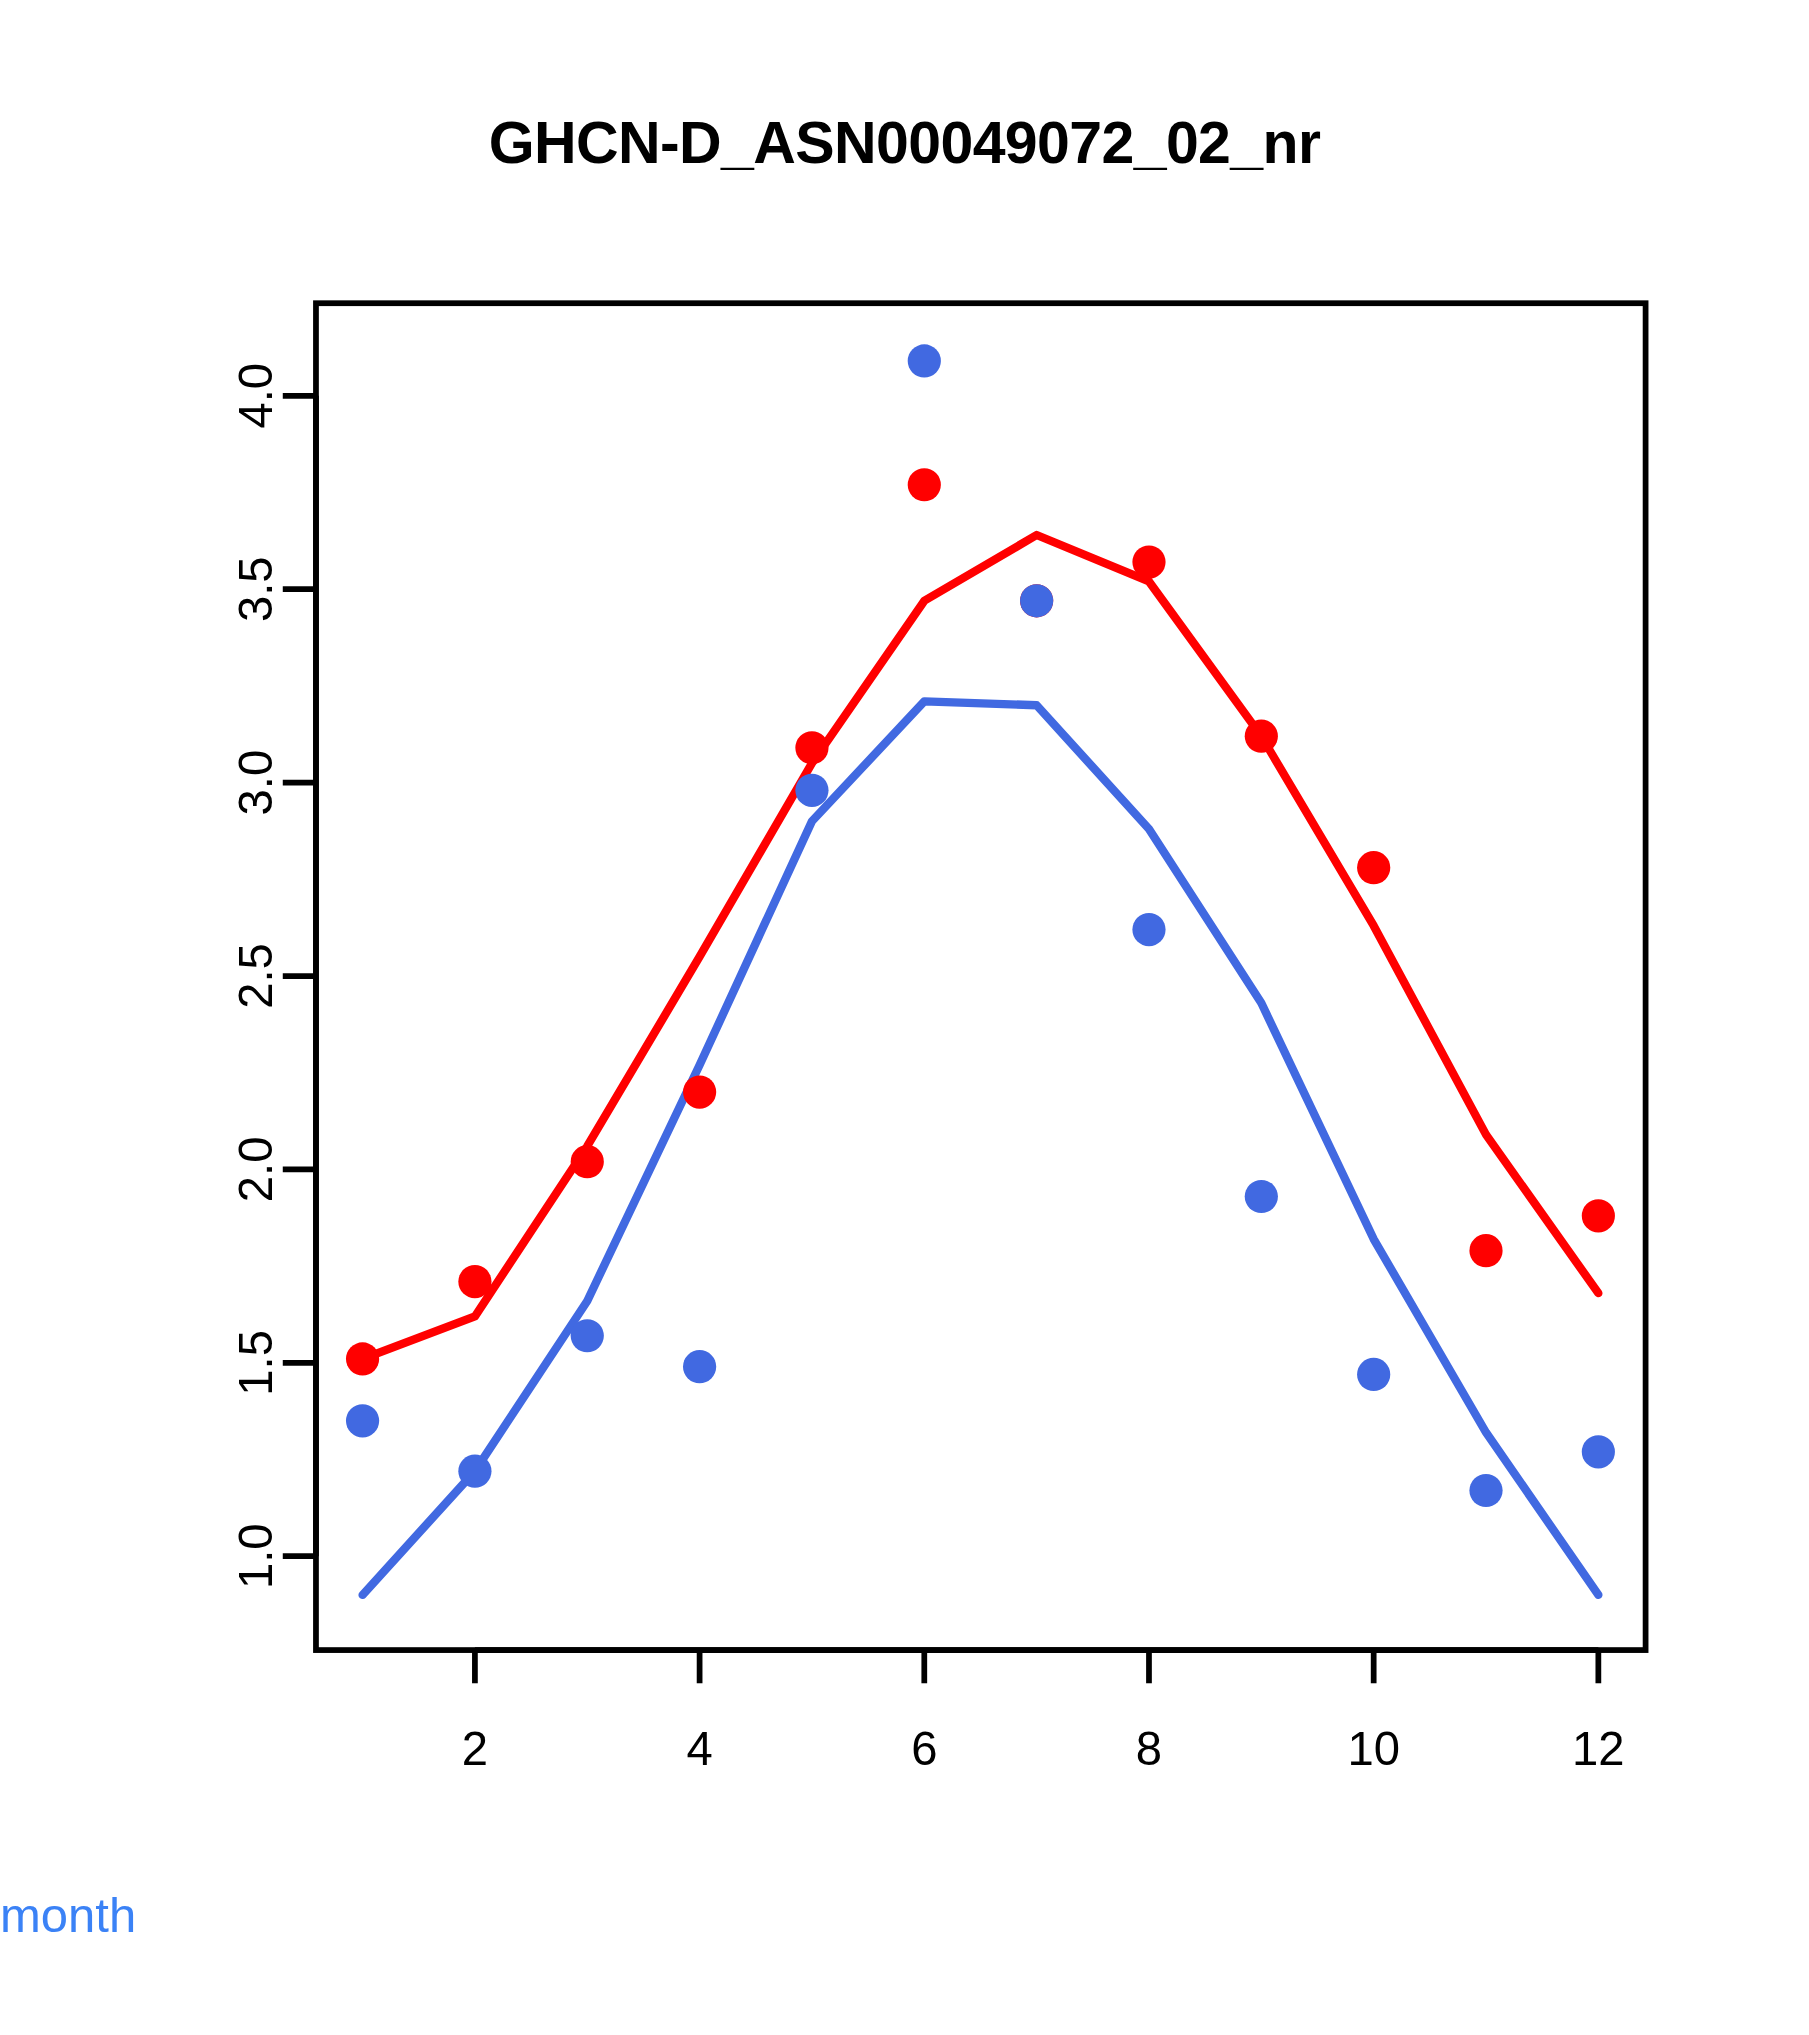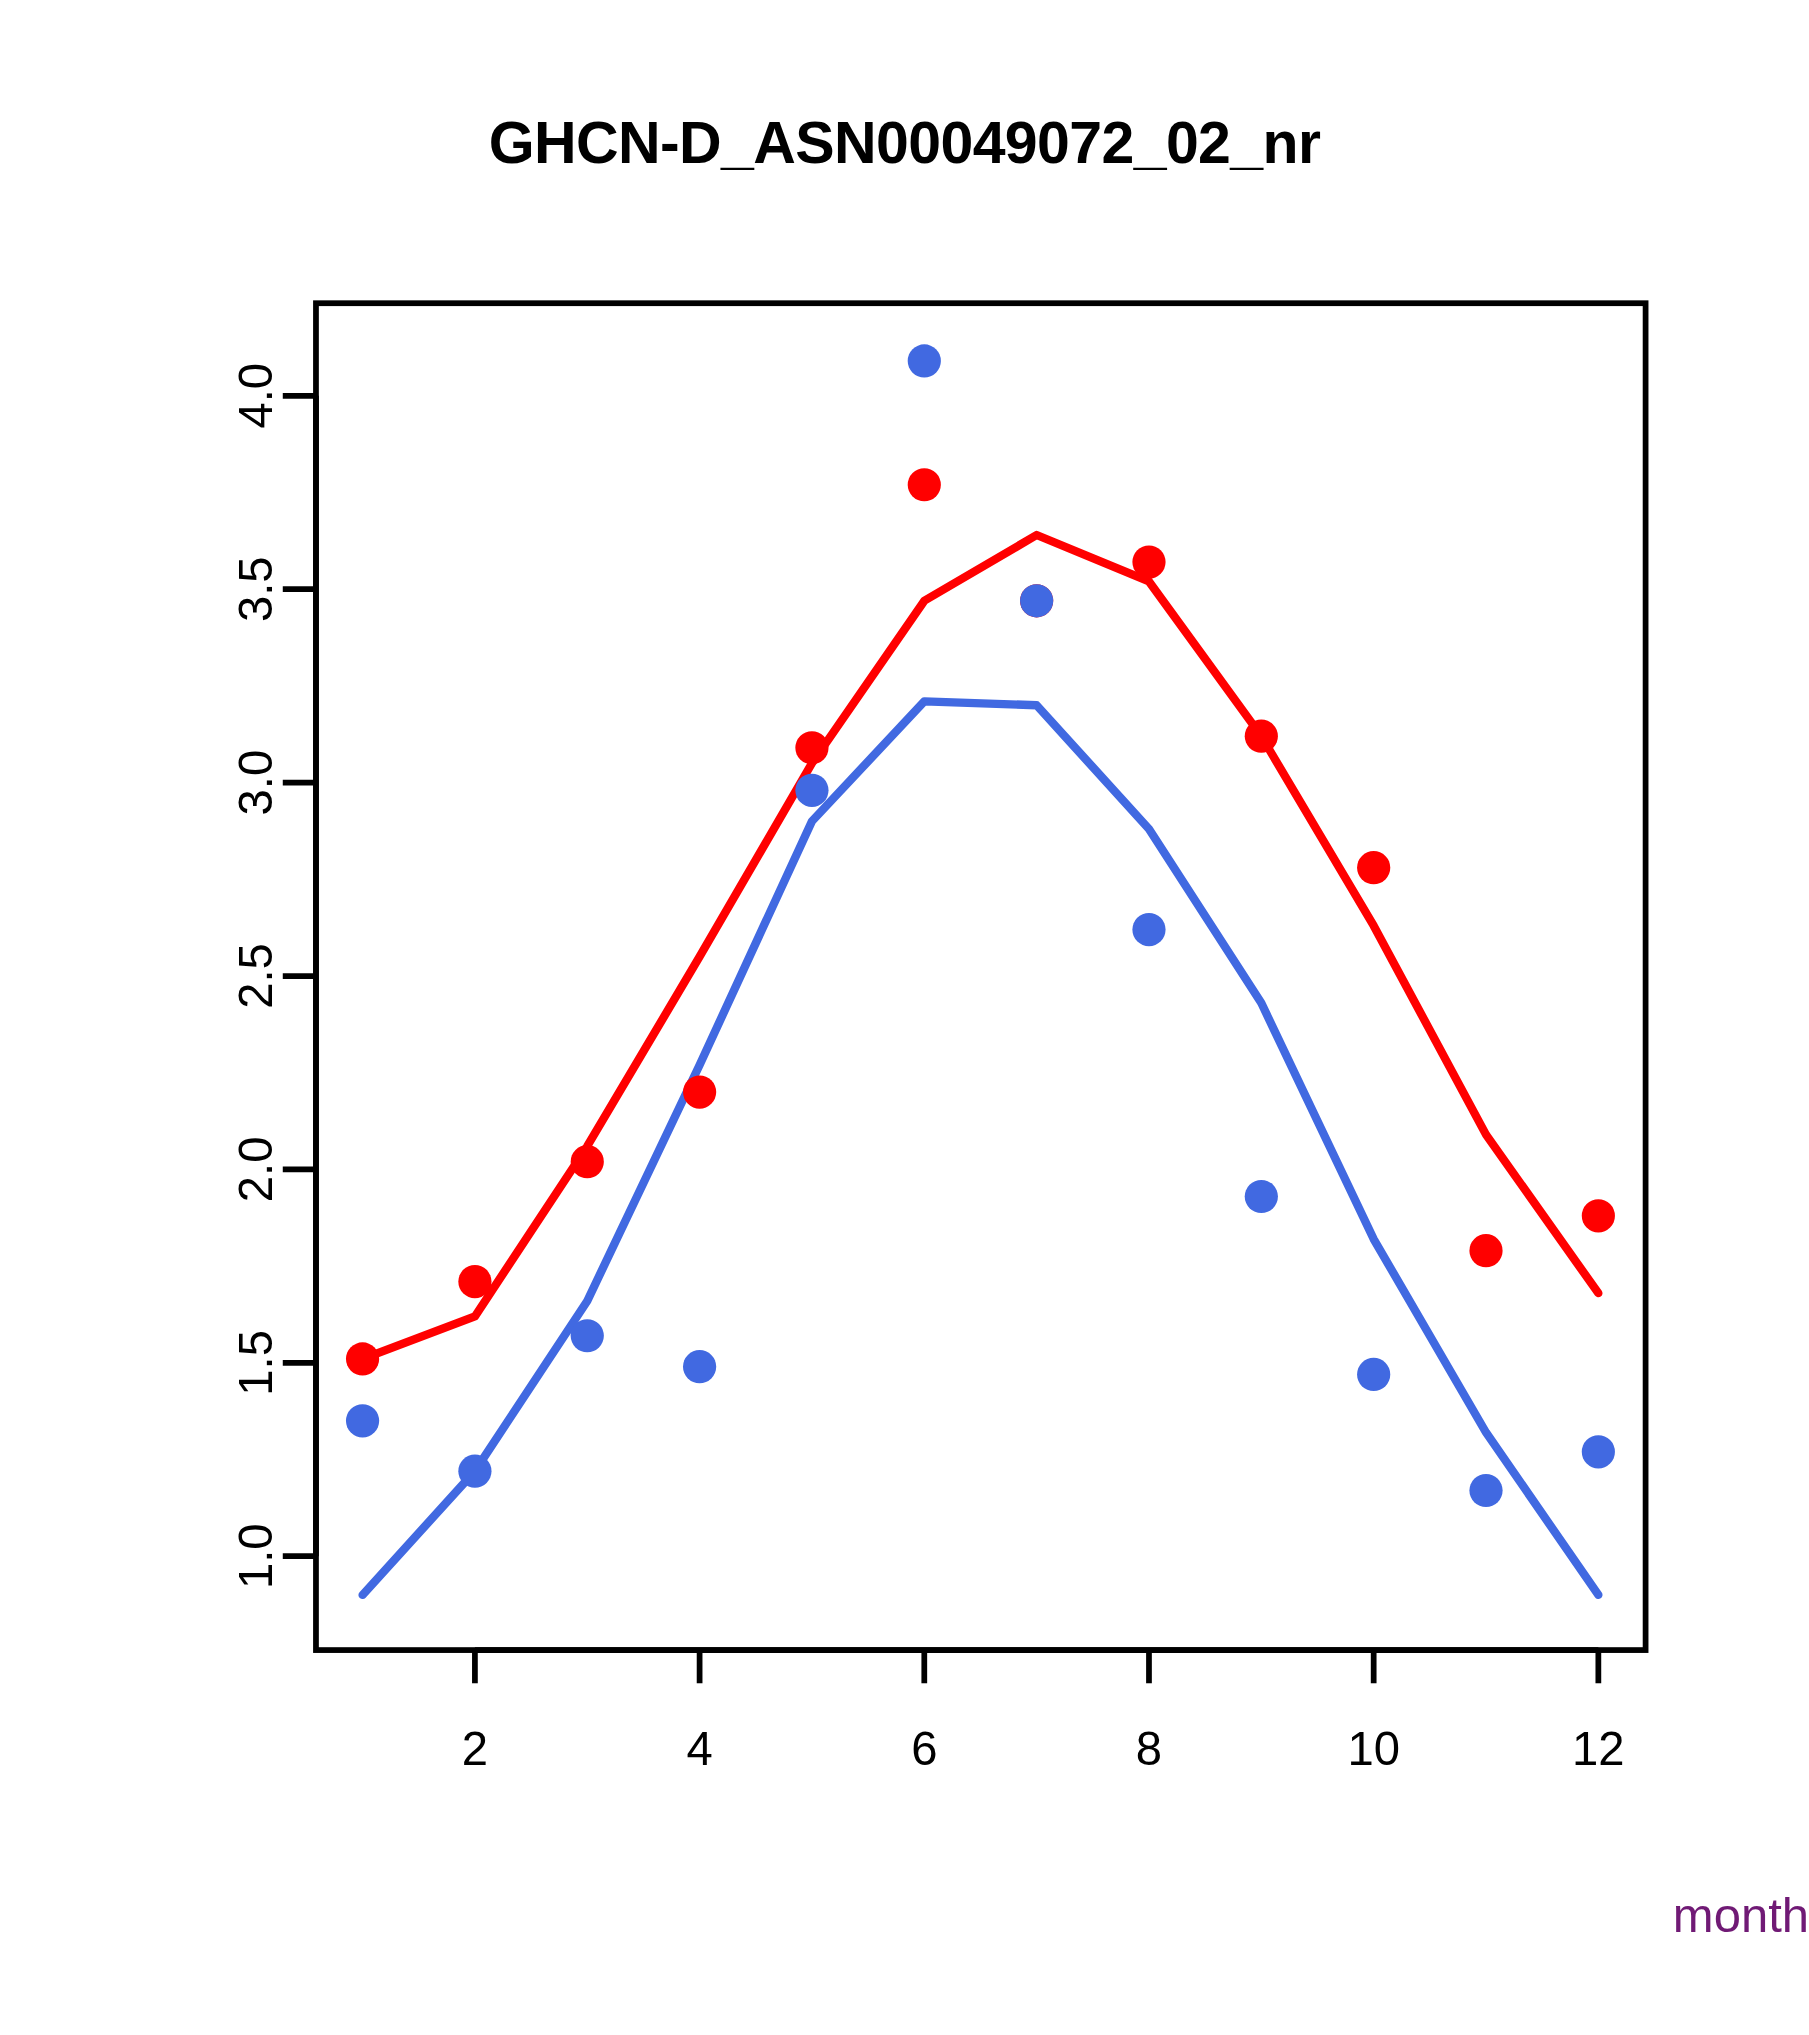--- a/index.html
+++ b/index.html
@@ -45,23 +45,23 @@
   .tick-label-x {
     font-size: 74px;
     font-family: "Liberation Sans", sans-serif;
     fill: #000000;
   }
   #xlabel {
     position: absolute;
     left: 0;
     top: 1887px;
     width: 1809px;
-    text-align: right;
+    text-align: left;
     font-size: 49px;
-    color: #701a75;
+    color: #3b82f6;
     font-family: "Liberation Sans", sans-serif;
   }
 </style>
 </head>
 <body>
 
 <div id="page">
 
   <div id="chart-title">GHCN-D_ASN00049072_02_nr</div>
 

